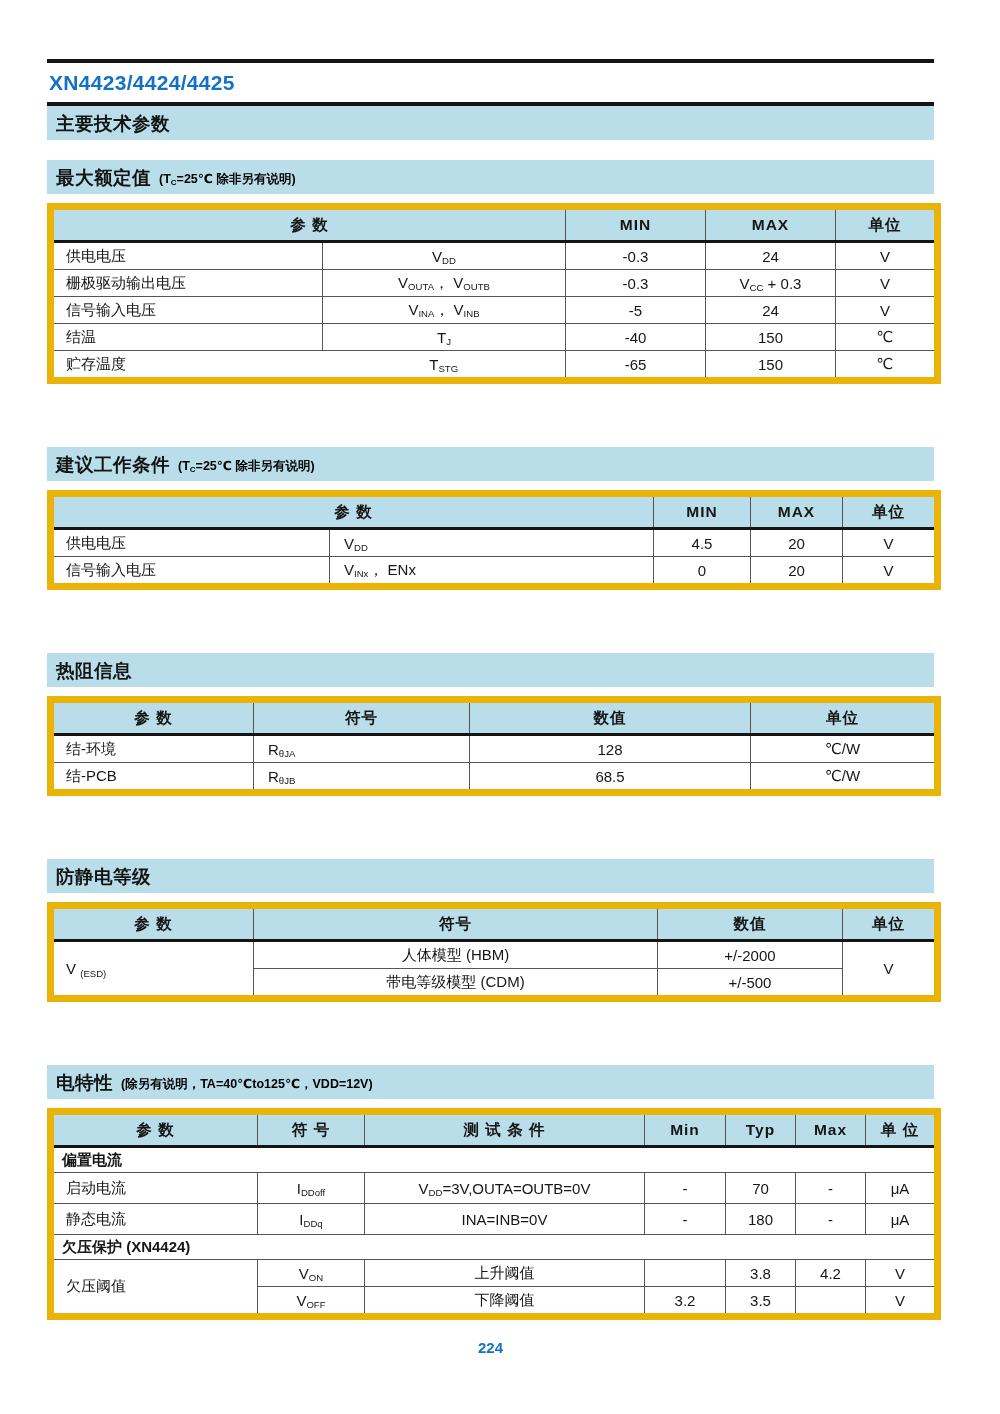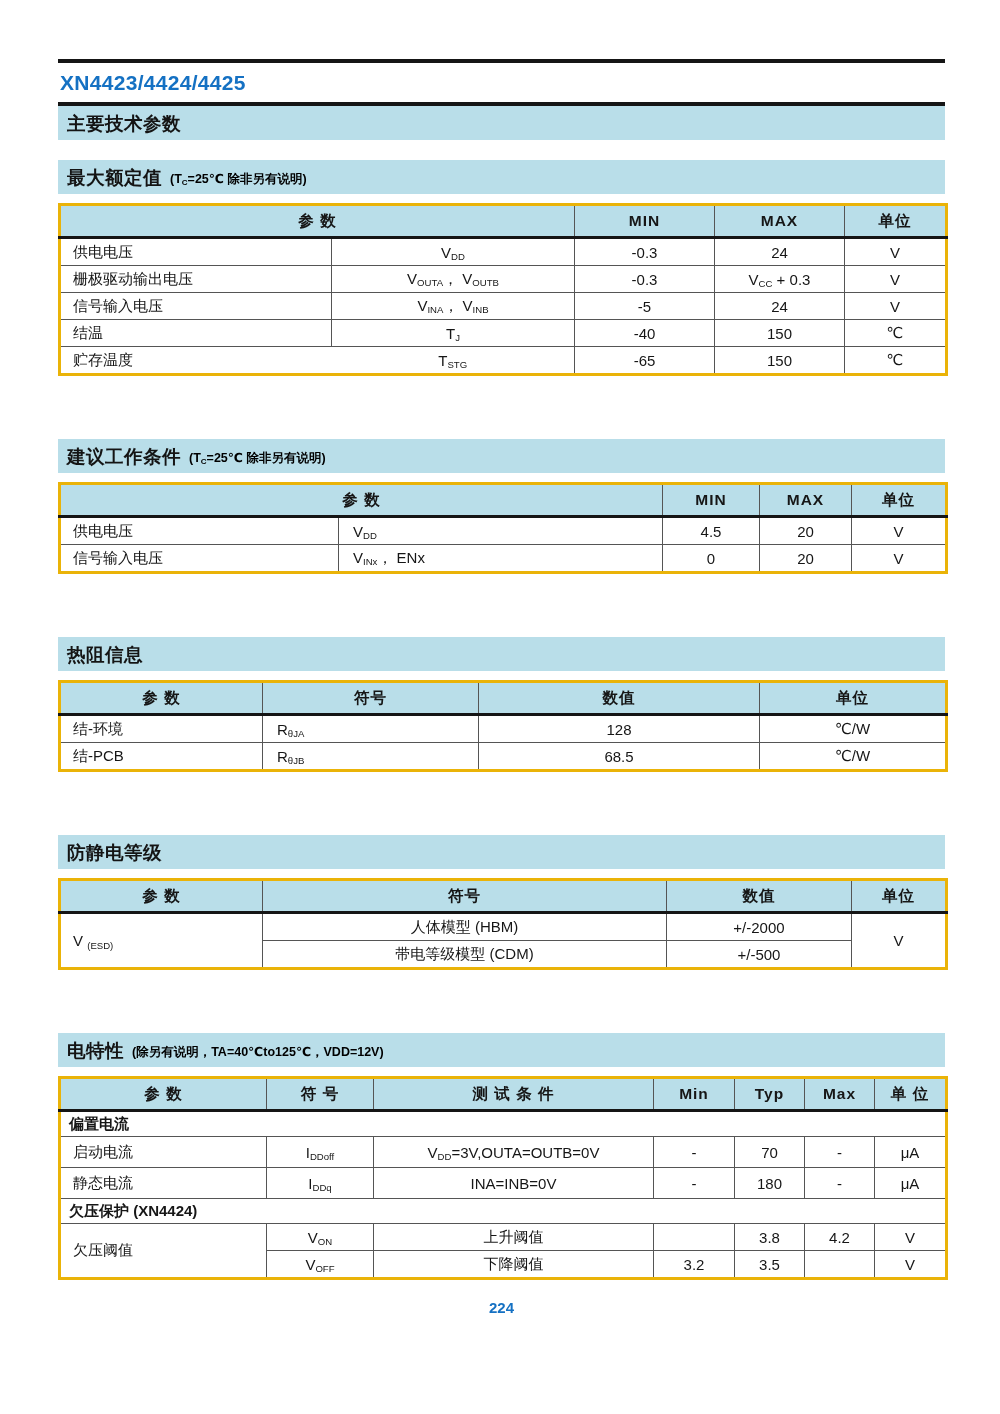--- a/index.html
+++ b/index.html
@@ -2,42 +2,42 @@
 <html><head>
 <meta charset="utf-8">
 <style>
   html,body { margin:0; padding:0; background:#e8e8e8; }
   .page {
     position:relative; width:1000px; height:1414px; margin:0 auto;
     background:#ffffff; overflow:hidden;
     font-family:"Liberation Sans","DejaVu Sans",sans-serif;
     color:#161616;
   }
-  .content { position:absolute; left:58px; top:0; width:887px; }
+  .content { position:absolute; left:47px; top:0; width:887px; }
 
   .hrule { height:4px; background:#151515; }
   .rule-top { margin-top:59px; }
   .doc-title {
     color:#1571c3; font-weight:bold; font-size:21px;
     margin:8px 0 7px 2px; letter-spacing:.3px;
   }
 
   .banner {
     background:#b9dee9; min-height:34px;
     display:flex; align-items:center; padding-left:9px;
   }
   .banner .b-title { font-weight:bold; font-size:18.5px; color:#141414; letter-spacing:.5px; }
   .banner .b-note  { font-weight:bold; font-size:12.5px; color:#000000; margin-left:8px; padding-top:4px; }
 
   .mt-banner1 { }
   .mt-banner  { margin-top:63px; }
   .mt-banner2 { margin-top:20px; }
   .mt-table   { margin-top:9px; }
 
-  table { border-collapse:collapse; width:100%; table-layout:fixed; border:3px solid #eab308; }
+  table { border-collapse:collapse; width:100%; table-layout:fixed; border:7px solid #eab308; }
   th, td {
     border:1px solid #555; font-size:15px; padding:0 5px;
     text-align:center; overflow:hidden; white-space:nowrap;
   }
   thead th {
     background:#b9dee9; border-bottom:3px solid #151515;
     font-weight:bold; font-size:15.5px; height:30px; letter-spacing:1px;
   }
   td { height:26px; }
   td.tall { height:30px; }

